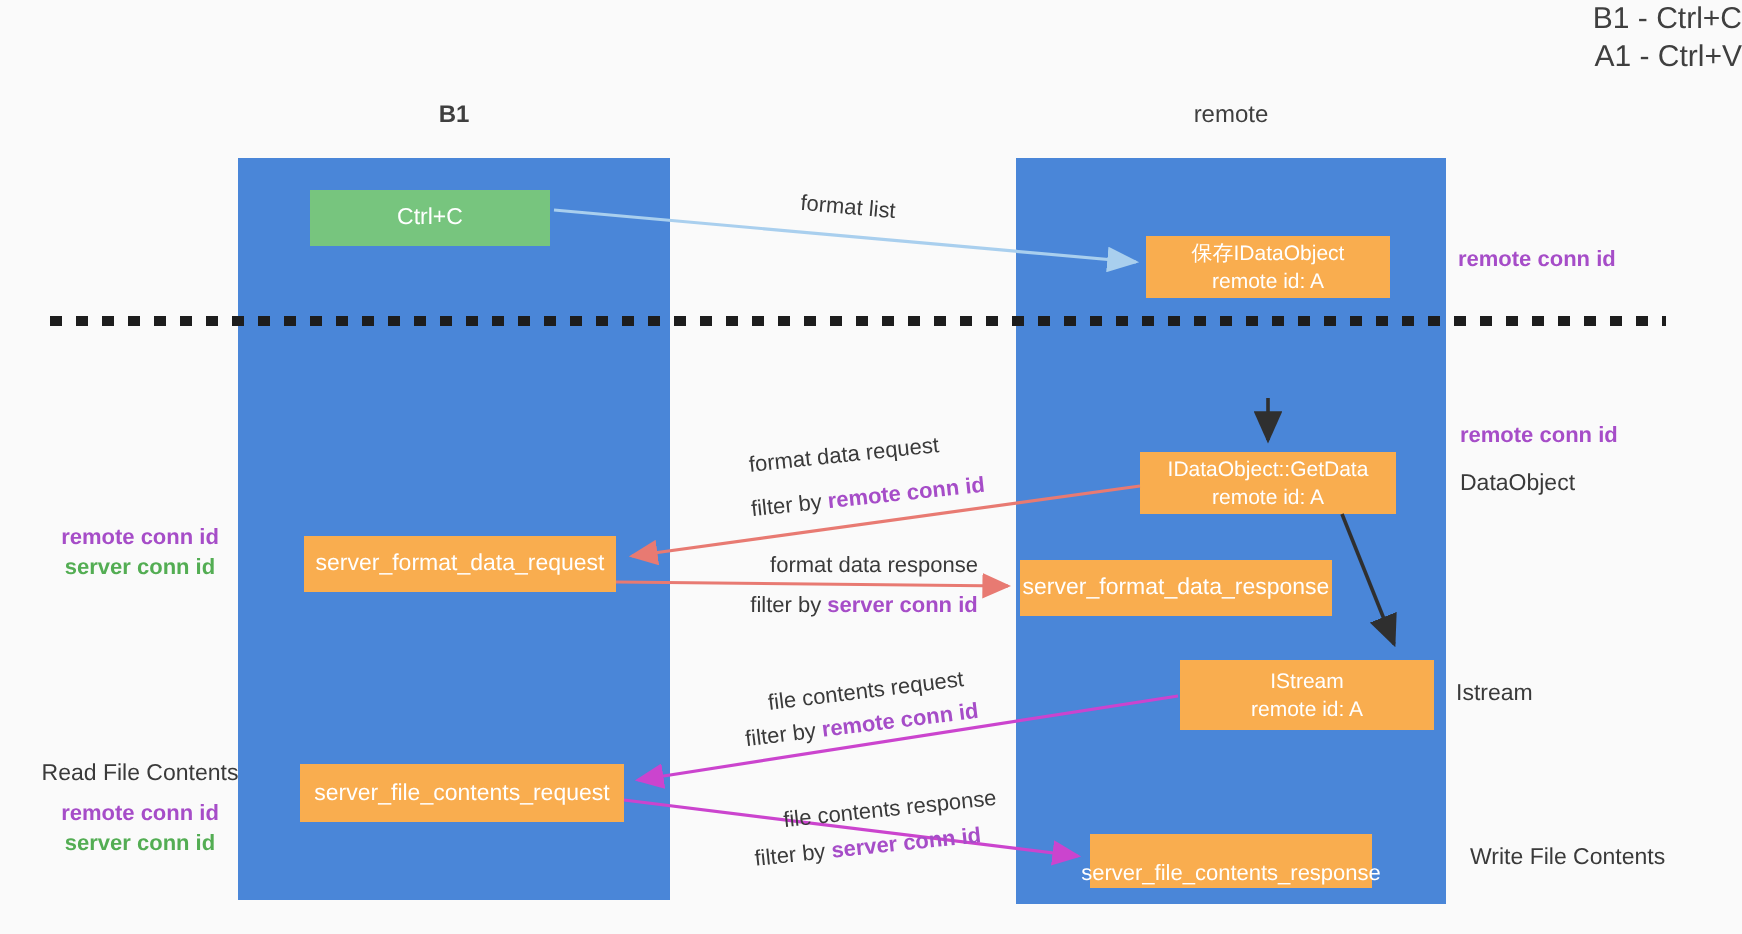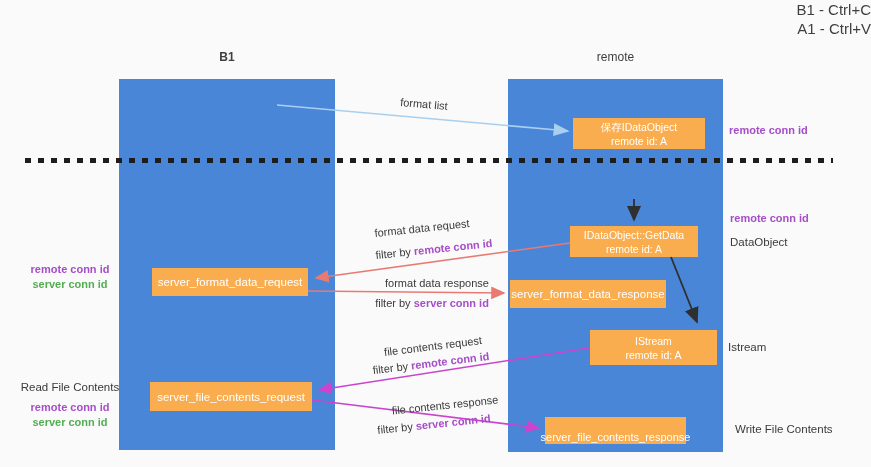--- a/index.html
+++ b/index.html
@@ -38,21 +38,21 @@
     background: repeating-linear-gradient(90deg, #1d1d1d 0 6px, transparent 6px 13px);
   }
   .box {
     position:absolute; z-index:3; display:flex; flex-direction:column;
     align-items:center; justify-content:center; text-align:center;
     color:#fff; font-size:11.5px; line-height:14px;
   }
   .box.orange { background: var(--box-orange, #f9ad4f); }
   .box.green  { background: var(--key-green, #77c57e); }
   .b-ctrl-c  { left:155px; top:95px;  width:120px; height:28px; }
-  .b-save    { left:573px; top:118px; width:132px; height:31px; font-size:10.5px; }
+  .b-save    { left:573px; top:118px; width:122px; height:31px; font-size:10.5px; }
   .b-ctrl-v  { left:575px; top:171px; width:119px; height:28px; }
   .b-getdata { left:570px; top:226px; width:128px; height:31px; font-size:10.5px; }
   .b-freq    { left:152px; top:268px; width:156px; height:28px; }
   .b-fresp   { left:510px; top:280px; width:156px; height:28px; }
   .b-istream { left:590px; top:330px; width:127px; height:35px; font-size:10.5px; }
   .b-fcreq   { left:150px; top:382px; width:162px; height:29px; }
   .b-fcresp  { left:545px; top:417px; width:141px; height:27px; font-size:11px;justify-content:flex-end; }
   .arrows { position:absolute; left:0; top:0; z-index:4; pointer-events:none; }
   .arrow-blue    { stroke: var(--arrow-light-blue, #a9cfee); stroke-width:1.6; fill:none; }
   .arrow-black   { stroke: var(--arrow-black, #2f2f2f); stroke-width:1.8; fill:none; }
@@ -116,20 +116,23 @@
     </defs>
     <path class="arrow-blue" d="M277,105 L568,131" marker-end="url(#mh-blue)"></path>
     <path class="arrow-black" d="M634,199 L634,220" marker-end="url(#mh-black)"></path>
     <path class="arrow-red" d="M570,243 L316,278" marker-end="url(#mh-red)"></path>
     <path class="arrow-red" d="M308,291 L504,293" marker-end="url(#mh-red)"></path>
     <path class="arrow-black" d="M671,257 L697,322" marker-end="url(#mh-black)"></path>
     <path class="arrow-magenta" d="M589,348 L319,390" marker-end="url(#mh-magenta)"></path>
     <path class="arrow-magenta" d="M312,400 L539,428" marker-end="url(#mh-magenta)"></path>
   </svg>
 
+  <div class="box green b-ctrl-c">
+    <div>Ctrl+C</div>
+  </div>
 
   <div class="box orange b-save">
     <div>保存IDataObject</div>
     <div>remote id: A</div>
   </div>
 
 
   <div class="box orange b-getdata">
     <div>IDataObject::GetData</div>
     <div>remote id: A</div>

